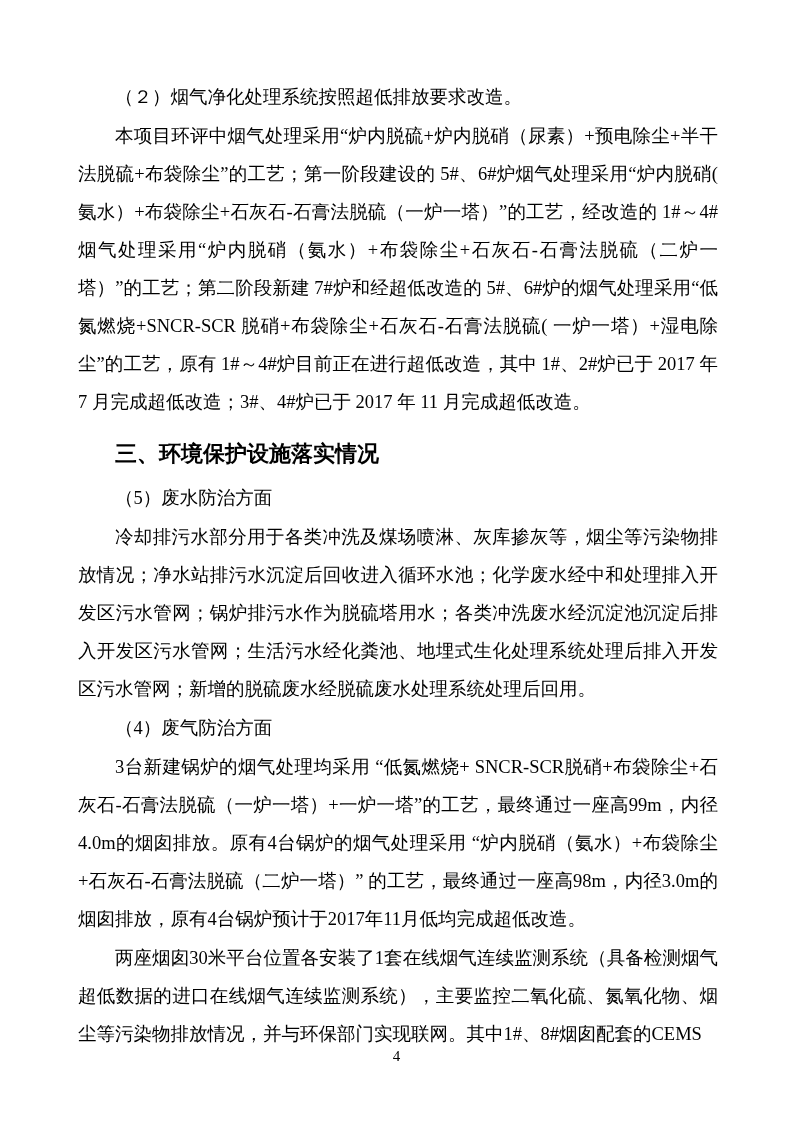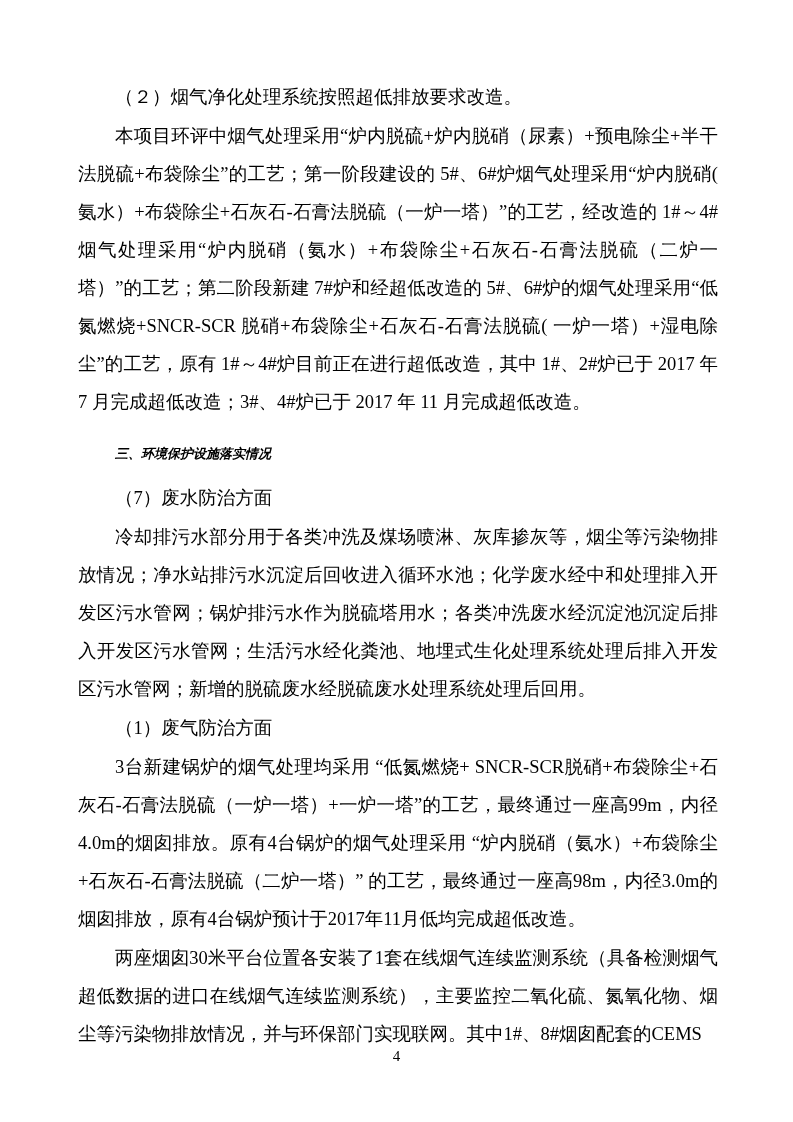--- a/index.html
+++ b/index.html
@@ -33,25 +33,24 @@
     text-align: justify;
     text-justify: inter-ideograph;
     text-indent: 0;
     font-family: "Liberation Serif", "DejaVu Serif", serif;
   }
   p.indent {
     text-indent: 37px;
   }
   .heading {
     margin: 14px 0 6px 0;
-    font-size: 13px;
+    font-size: 22px;
     line-height: 38px;
     font-weight: bold;
     text-indent: 37px;
-    font-style: italic;
   }
   .pagenum {
     position: absolute;
     left: 0;
     right: 0;
     top: 1040px;
     text-align: center;
     font-size: 15px;
     font-family: "Liberation Serif", "DejaVu Serif", serif;
   }
@@ -61,25 +60,25 @@
 
 <div class="page">
   <div class="content">
 
     <p class="para indent">（２）烟气净化处理系统按照超低排放要求改造。</p>
 
     <p class="para indent">本项目环评中烟气处理采用“炉内脱硫+炉内脱硝（尿素）+预电除尘+半干法脱硫+布袋除尘”的工艺；第一阶段建设的 5#、6#炉烟气处理采用“炉内脱硝( 氨水）+布袋除尘+石灰石-石膏法脱硫（一炉一塔）”的工艺，经改造的 1#～4#烟气处理采用“炉内脱硝（氨水）+布袋除尘+石灰石-石膏法脱硫（二炉一塔）”的工艺；第二阶段新建 7#炉和经超低改造的 5#、6#炉的烟气处理采用“低氮燃烧+SNCR-SCR 脱硝+布袋除尘+石灰石-石膏法脱硫( 一炉一塔）+湿电除尘”的工艺，原有 1#～4#炉目前正在进行超低改造，其中 1#、2#炉已于 2017 年 7 月完成超低改造；3#、4#炉已于 2017 年 11 月完成超低改造。</p>
 
     <p class="heading">三、环境保护设施落实情况</p>
 
-    <p class="para indent">（7）废水防治方面</p>
+    <p class="para indent">（5）废水防治方面</p>
 
     <p class="para indent">冷却排污水部分用于各类冲洗及煤场喷淋、灰库掺灰等，烟尘等污染物排放情况；净水站排污水沉淀后回收进入循环水池；化学废水经中和处理排入开发区污水管网；锅炉排污水作为脱硫塔用水；各类冲洗废水经沉淀池沉淀后排入开发区污水管网；生活污水经化粪池、地埋式生化处理系统处理后排入开发区污水管网；新增的脱硫废水经脱硫废水处理系统处理后回用。</p>
 
-    <p class="para indent">（1）废气防治方面</p>
+    <p class="para indent">（4）废气防治方面</p>
 
     <p class="para indent">3台新建锅炉的烟气处理均采用 “低氮燃烧+ SNCR-SCR脱硝+布袋除尘+石灰石-石膏法脱硫（一炉一塔）+一炉一塔”的工艺，最终通过一座高99m，内径4.0m的烟囱排放。原有4台锅炉的烟气处理采用 “炉内脱硝（氨水）+布袋除尘+石灰石-石膏法脱硫（二炉一塔）” 的工艺，最终通过一座高98m，内径3.0m的烟囱排放，原有4台锅炉预计于2017年11月低均完成超低改造。</p>
 
     <p class="para indent">两座烟囱30米平台位置各安装了1套在线烟气连续监测系统（具备检测烟气超低数据的进口在线烟气连续监测系统），主要监控二氧化硫、氮氧化物、烟尘等污染物排放情况，并与环保部门实现联网。其中1#、8#烟囱配套的CEMS</p>
 
   </div>
 
   <div class="pagenum">4</div>
 </div>
 

